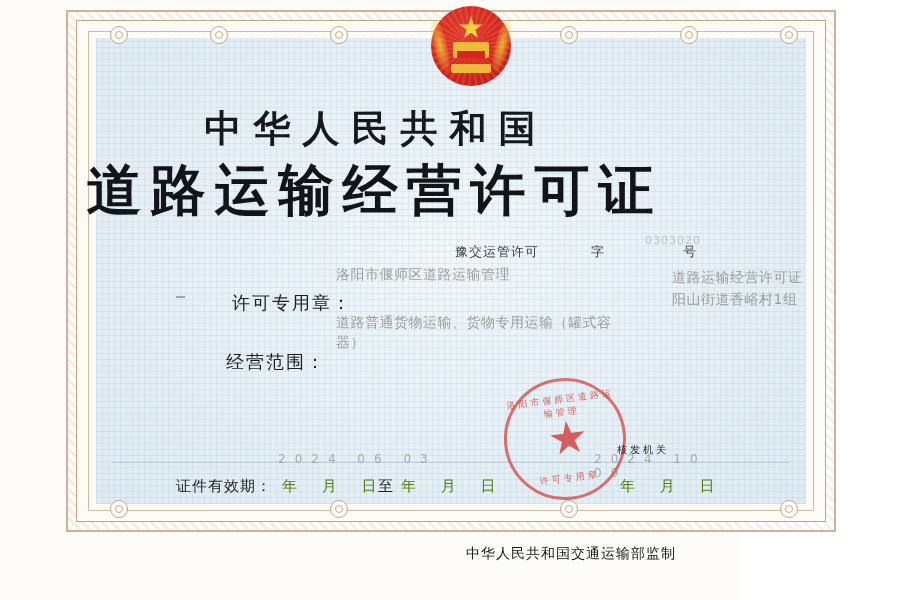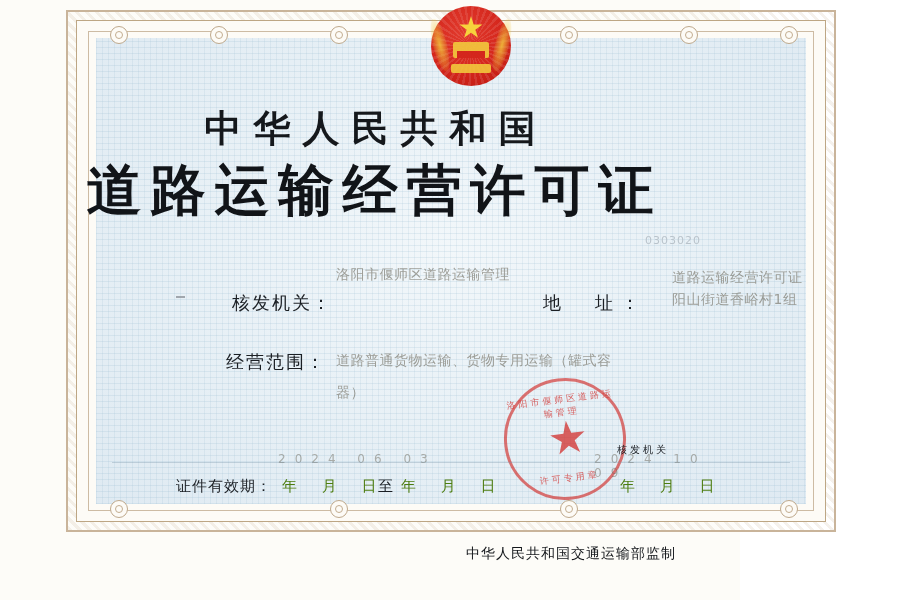--- a/index.html
+++ b/index.html
@@ -219,21 +219,21 @@
     position: absolute;
     color: #6f6b5e;
     opacity: .62;
     font-size: 14px;
     font-family: "DejaVu Sans", "Liberation Sans", sans-serif;
     letter-spacing: .5px;
     white-space: pre-line;
   }
   .f-company { left: 336px; top: 266px; }
   .f-address { left: 672px; top: 266px; width: 150px; line-height: 22px; }
-  .f-scope   { left: 336px; top: 344px; width: 330px; line-height: 32px; }
+  .f-scope   { left: 336px; top: 312px; width: 330px; line-height: 20px; }
 
   
   .lbl-row {
     position: absolute;
     font-size: 18px;
     color: #1b1f24;
     font-family: "DejaVu Sans", "Liberation Sans", sans-serif;
     letter-spacing: 2px;
   }
   .lbl-company { left: 232px; top: 291px; }
@@ -370,29 +370,35 @@
     <div class="star-big"></div>
     <div class="gate"></div>
     <div class="base"></div>
   </div>
 
   <div class="title-main">中华人民共和国</div>
   <div class="title-sub">道路运输经营许可证</div>
 
   <div class="doc-code">0303020</div>
 
+  <div class="permit-line">
+    <span class="lbl">豫交运管许可</span>
+    <span class="gap-1"></span>
+    <span class="lbl">字</span>
+    <span class="gap-2"></span>
+    <span class="lbl">号</span>
+  </div>
 
   <div class="dash-mark"></div>
 
   <div class="filled f-company">洛阳市偃师区道路运输管理</div>
-  <div class="lbl-row lbl-company">核发机关：</div>
+  <div class="lbl-row lbl-company">许可专用章：</div>
 
   <div class="filled f-address">道路运输经营许可证
 阳山街道香峪村1组</div>
-  <div class="lbl-row lbl-address">地　址：</div>
 
   <div class="filled f-scope">道路普通货物运输、货物专用运输（罐式容
 器）</div>
   <div class="lbl-row lbl-scope">经营范围：</div>
 
   <div class="seal">
     <div class="seal-text-top">洛阳市偃师区道路运输管理</div>
     <div class="seal-star"></div>
     <div class="seal-text-bottom">许可专用章</div>
   </div>

